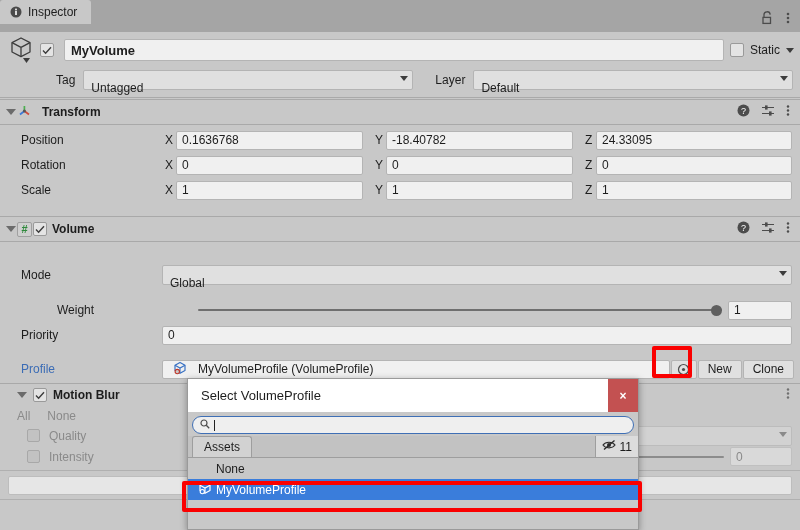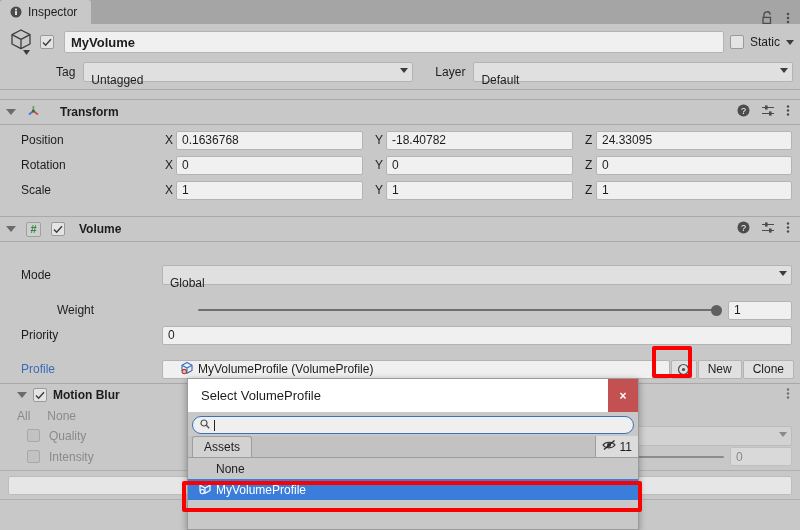--- a/index.html
+++ b/index.html
@@ -27,21 +27,21 @@
     font-size: 12px; color: #1d1d1d;
   }
   .tab .ico { display: inline-flex; }
   .tabbar-right {
     margin-left: auto; display: flex; align-items: center; gap: 12px;
     padding-right: 10px;
   }
 
   
   .go-header {
-    position: absolute; left: 0; top: 24px; width: 800px; height: 66px;
+    position: absolute; left: 0; top: 32px; width: 800px; height: 66px;
     background: #c8c8c8;
     border-bottom: 1px solid #a9a9a9;
   }
   .go-row1 { position: absolute; left: 0; top: 6px; width: 800px; height: 24px; display: flex; align-items: center; }
   .go-cube { width: 34px; display: flex; align-items: center; justify-content: center; margin-left: 6px; }
   .ck {
     width: 14px; height: 14px; background: #e4e4e4;
     border: 1px solid #9a9a9a; border-radius: 2px;
     display: inline-flex; align-items: center; justify-content: center;
     flex: 0 0 auto;
@@ -64,21 +64,21 @@
     height: 20px; display: flex; align-items: center;
     padding: 16px 4px 0 7px; font-size: 12px; position: relative;
   }
   .dd .arrow { margin-left: auto; }
   .caret-dn { width: 0; height: 0; border-left: 4px solid transparent; border-right: 4px solid transparent; border-top: 5px solid #3c3c3c; }
 
   
   .comp-header {
     height: 26px; display: flex; align-items: center;
     background: #c8c8c8; border-top: 1px solid #a9a9a9; border-bottom: 1px solid #a9a9a9;
-    padding-left: 6px; gap: 10px;
+    padding-left: 6px; gap: 1px;
   }
   .comp-title { font-weight: bold; font-size: 12px; }
   .foldout { width: 0; height: 0; border-left: 5px solid transparent; border-right: 5px solid transparent; border-top: 6px solid #6b6b6b; }
   .hdr-icons { margin-left: auto; display: flex; align-items: center; gap: 11px; padding-right: 10px; }
 
   .script-ico {
     width: 15px; height: 15px; background: #cfcfcf; border: 1px solid #a0a0a0; border-radius: 2px;
     display: inline-flex; align-items: center; justify-content: center;
     color: #2f8a3c; font-weight: bold; font-size: 11px; line-height: 1;
   }
@@ -98,21 +98,21 @@
   .vec .cell:last-child .num { margin-right: 0; }
 
   
   .slider { flex: 1 1 auto; position: relative; height: 19px; display: flex; align-items: center; }
   .slider .track { width: 100%; height: 2px; background: #6f6f6f; border-radius: 1px; }
   .slider .knob { position: absolute; right: 0; width: 11px; height: 11px; border-radius: 50%; background: #5f5f5f; }
 
   
   .objfield {
     flex: 1 1 auto; height: 19px; background: #f0f0f0; border: 1px solid #b4b4b4; border-radius: 2px;
-    display: flex; align-items: center; padding: 0 17px; gap: 4px; font-size: 12px; overflow: hidden; white-space: nowrap;
+    display: flex; align-items: center; padding: 0 10px; gap: 11px; font-size: 12px; overflow: hidden; white-space: nowrap;
   }
   .btn {
     background: #e0e0e0; border: 1px solid #b4b4b4; border-radius: 2px; height: 19px;
     display: flex; align-items: center; justify-content: center; padding: 0 9px; font-size: 12px;
   }
 
   
   .annot { position: absolute; border: 4px solid #fa0000; border-radius: 2px; pointer-events: none; }
 
   

